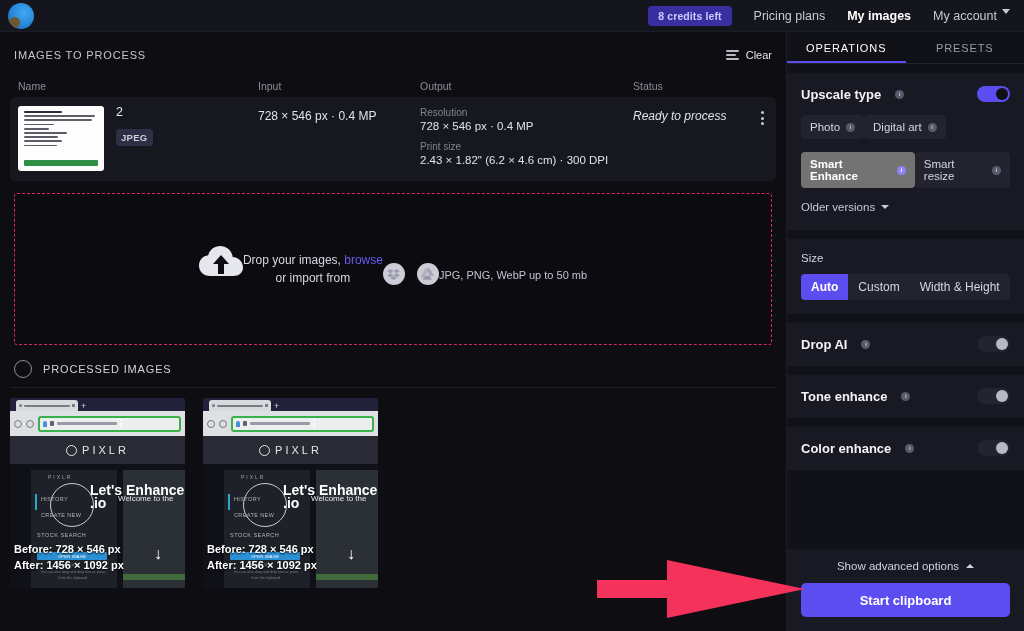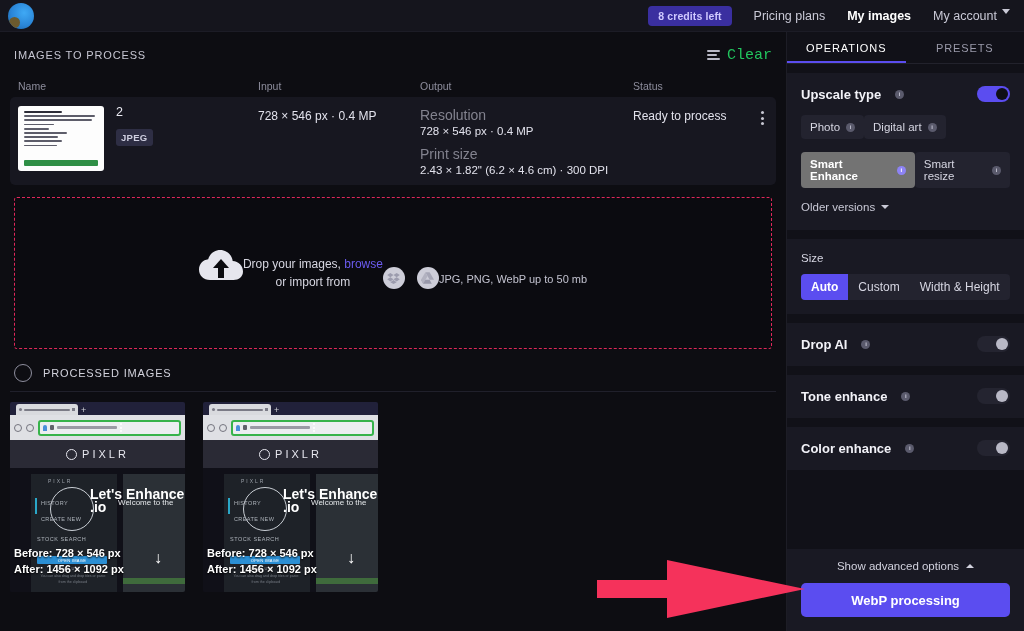--- a/index.html
+++ b/index.html
@@ -51,21 +51,21 @@
     height: 24px; display: flex; align-items: center;
     padding: 0 14px; margin-top: 11px;
   }
   .section-title { font-size: 11px; letter-spacing: .85px; color: #c6c6d2; font-weight: 400; }
   .clear-btn { margin-left: auto; display: flex; align-items: center; gap: 7px; cursor: pointer; }
   .clear-icon { display: flex; flex-direction: column; gap: 2.5px; width: 13px; }
   .clear-icon i { display: block; height: 1.5px; background: #b9b9c6; border-radius: 1px; }
   .clear-icon i:nth-child(1) { width: 13px; }
   .clear-icon i:nth-child(2) { width: 10px; }
   .clear-icon i:nth-child(3) { width: 13px; }
-  .clear-label { font-size: 15px; color: #22c55e; font-family: Liberation Mono, monospace; }
+  .clear-label { font-size: 11px; color: #e5e5e5; }
 
   
   .table { margin: 8px 10px 0 10px; border-radius: 4px; overflow: hidden; }
   .thead {
     display: flex; padding: 0 8px; height: 22px; align-items: center;
     color: #8d8d9c; font-size: 10.5px;
   }
   .th-name { width: 240px; }
   .th-input { width: 162px; }
   .th-output { width: 213px; }
@@ -86,24 +86,24 @@
   .thumb-doc .greenbar { margin-top: auto; height: 6px; background: #2f8f46; border-radius: 1px; }
   .fname { font-size: 12.5px; color: #eaeaf2; line-height: 1.1; }
   .badge-type {
     display: inline-block; margin-top: 9px;
     background: #2e2e44; color: #cfcfe0;
     font-size: 9.5px; font-weight: 600;
     padding: 3px 5px; border-radius: 3px; letter-spacing: .3px;
   }
   .cell-input { width: 162px; font-size: 12px; color: #e2e2ec; padding-top: 3px; }
   .cell-output { width: 213px; padding-top: 1px; }
-  .meta-label { font-size: 14px; color: #83838f; margin-bottom: 2px; }
+  .meta-label { font-size: 10px; color: #83838f; margin-bottom: 2px; }
   .meta-value { font-size: 11.5px; color: #e2e2ec; }
   .meta-group + .meta-group { margin-top: 9px; }
-  .cell-status { flex: 1; display: flex; align-items: flex-start; padding-top: 3px; }
+  .cell-status { flex: 1; display: flex; align-items: flex-start; padding-top: 3px; font-style: italic; }
   .status-text { font-size: 12px; color: #e2e2ec; }
   .kebab { margin-left: auto; display: flex; flex-direction: column; gap: 2.5px; padding: 2px 4px; cursor: pointer; }
   .kebab i { width: 3px; height: 3px; border-radius: 50%; background: #c6c6d2; display: block; }
 
   
   .dropzone {
     margin: 12px 14px 0 14px; height: 152px;
     border: 1px dashed #e0275a;
     border-radius: 3px;
     display: flex; flex-direction: row; align-items: center; justify-content: center;
@@ -539,21 +539,21 @@
         </div>
       </div>
 
       <div class="side-spacer"></div>
 
       <div class="actionbar">
         <div class="adv">
           <span>Show advanced options</span>
           <span class="cu"></span>
         </div>
-        <button class="start-btn">WebP processing</button>
+        <button class="start-btn">Start clipboard</button>
       </div>
     </div>
   </div>
 
   <div class="red-arrow">
     <svg width="210" height="62" viewBox="0 0 210 62" aria-hidden="true">
       <polygon points="0,22 70,22 70,2 208,31 70,60 70,40 0,40" fill="#f5325b"></polygon>
     </svg>
   </div>
 

